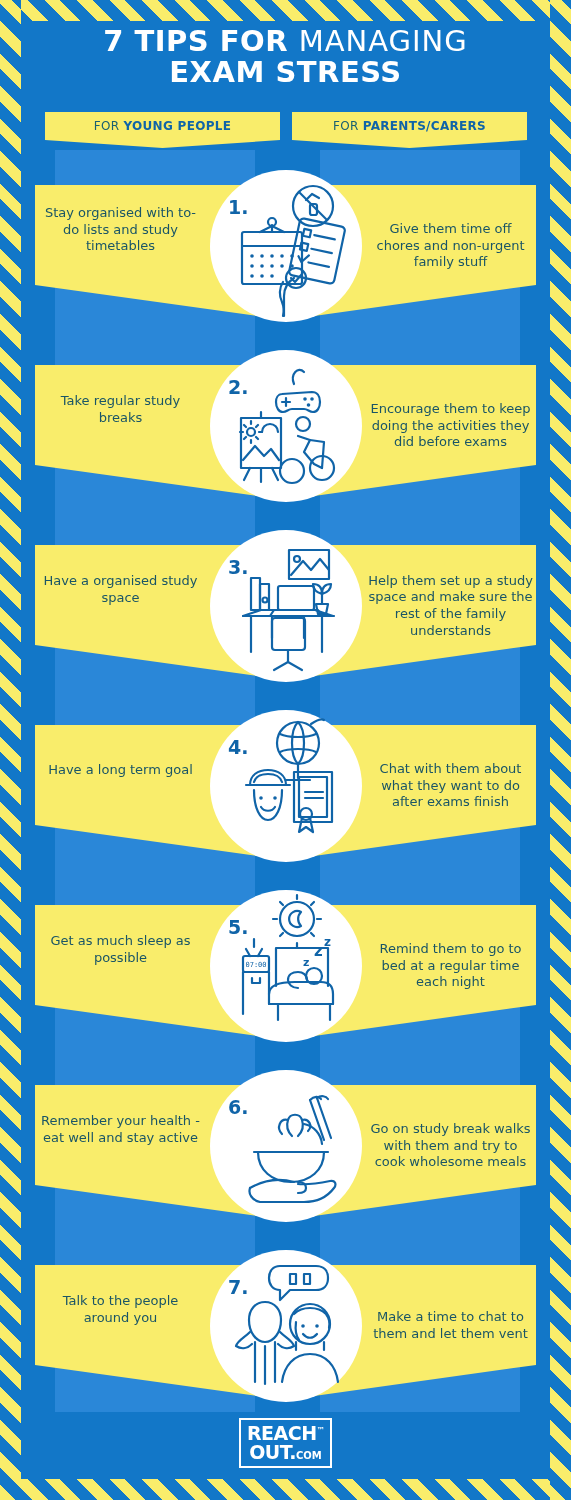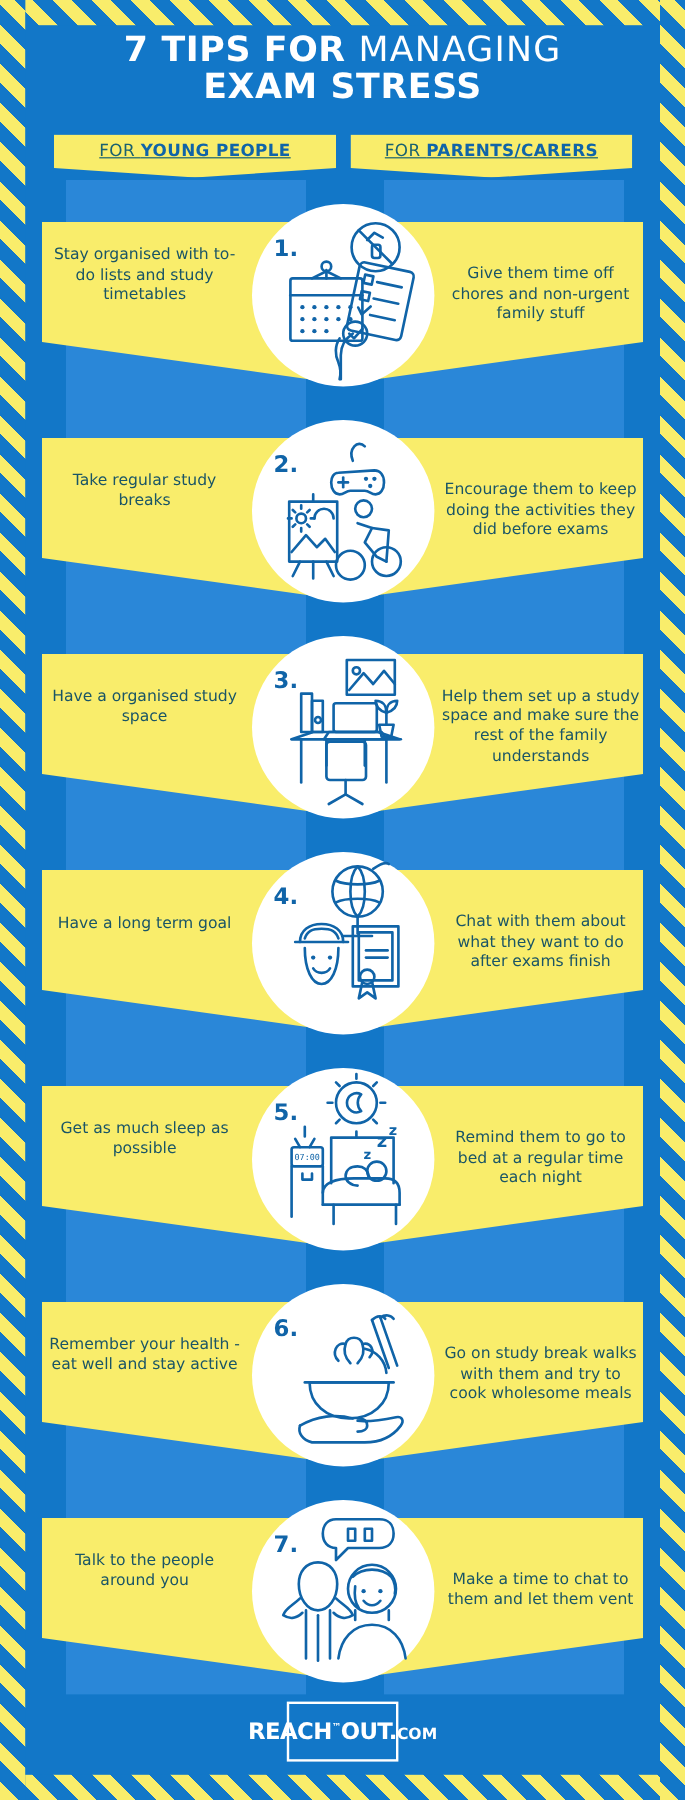--- a/index.html
+++ b/index.html
@@ -43,21 +43,21 @@
   .tabs{position:absolute;top:112px;left:0;width:571px;height:44px;z-index:10;}
   .tab{
     position:absolute;top:0;height:36px;background:#f9ed6b;
     display:flex;align-items:center;justify-content:center;
     -webkit-clip-path:polygon(0 0,100% 0,100% 78%,50% 100%,0 78%);
     clip-path:polygon(0 0,100% 0,100% 78%,50% 100%,0 78%);
     padding-bottom:8px;box-sizing:border-box;
   }
   .tab-l{left:45px;width:235px;}
   .tab-r{left:292px;width:235px;}
-  .tab-txt{font-size:14px;color:#1a6170;letter-spacing:.3px;white-space:nowrap;text-decoration:underline;}
+  .tab-txt{font-size:12px;color:#1a6170;letter-spacing:.3px;white-space:nowrap;}
   .tab-txt b{color:#1064a8;font-weight:bold;}
 
   
   .row{position:absolute;left:0;width:571px;height:180px;z-index:5;}
   .banner{
     position:absolute;left:35px;top:15px;width:501px;height:135px;
     background:#f9ed6b;
     -webkit-clip-path:polygon(0 0,100% 0,100% 74%,50% 100%,0 74%);
     clip-path:polygon(0 0,100% 0,100% 74%,50% 100%,0 74%);
     z-index:5;
@@ -78,27 +78,27 @@
     position:absolute;left:18px;top:26px;
     font-size:19px;font-weight:bold;color:#1064a8;z-index:11;
   }
   .ico{position:absolute;left:0;top:0;width:152px;height:152px;z-index:10;}
   .ico svg{display:block;width:152px;height:152px;}
 
   
   .logo{
     position:absolute;left:239px;top:1418px;width:93px;height:50px;
     border:2px solid #ffffff;box-sizing:border-box;z-index:12;
-    display:flex;flex-direction:row;align-items:center;justify-content:center;
+    display:flex;flex-direction:column;align-items:center;justify-content:center;
     line-height:1;
   }
   .logo-r{color:#fff;font-weight:bold;font-size:19px;letter-spacing:-.5px;}
   .logo-r sup{font-size:8px;vertical-align:super;}
   .logo-o{color:#fff;font-weight:bold;font-size:19px;letter-spacing:-.5px;}
-  .logo-o small{font-size:13px;letter-spacing:0;}
+  .logo-o small{font-size:10px;letter-spacing:0;}
 </style>
 </head>
 <body>
 
 <div class="page">
 
   <div class="band band-l"></div>
   <div class="band band-r"></div>
 
   <div class="header">

